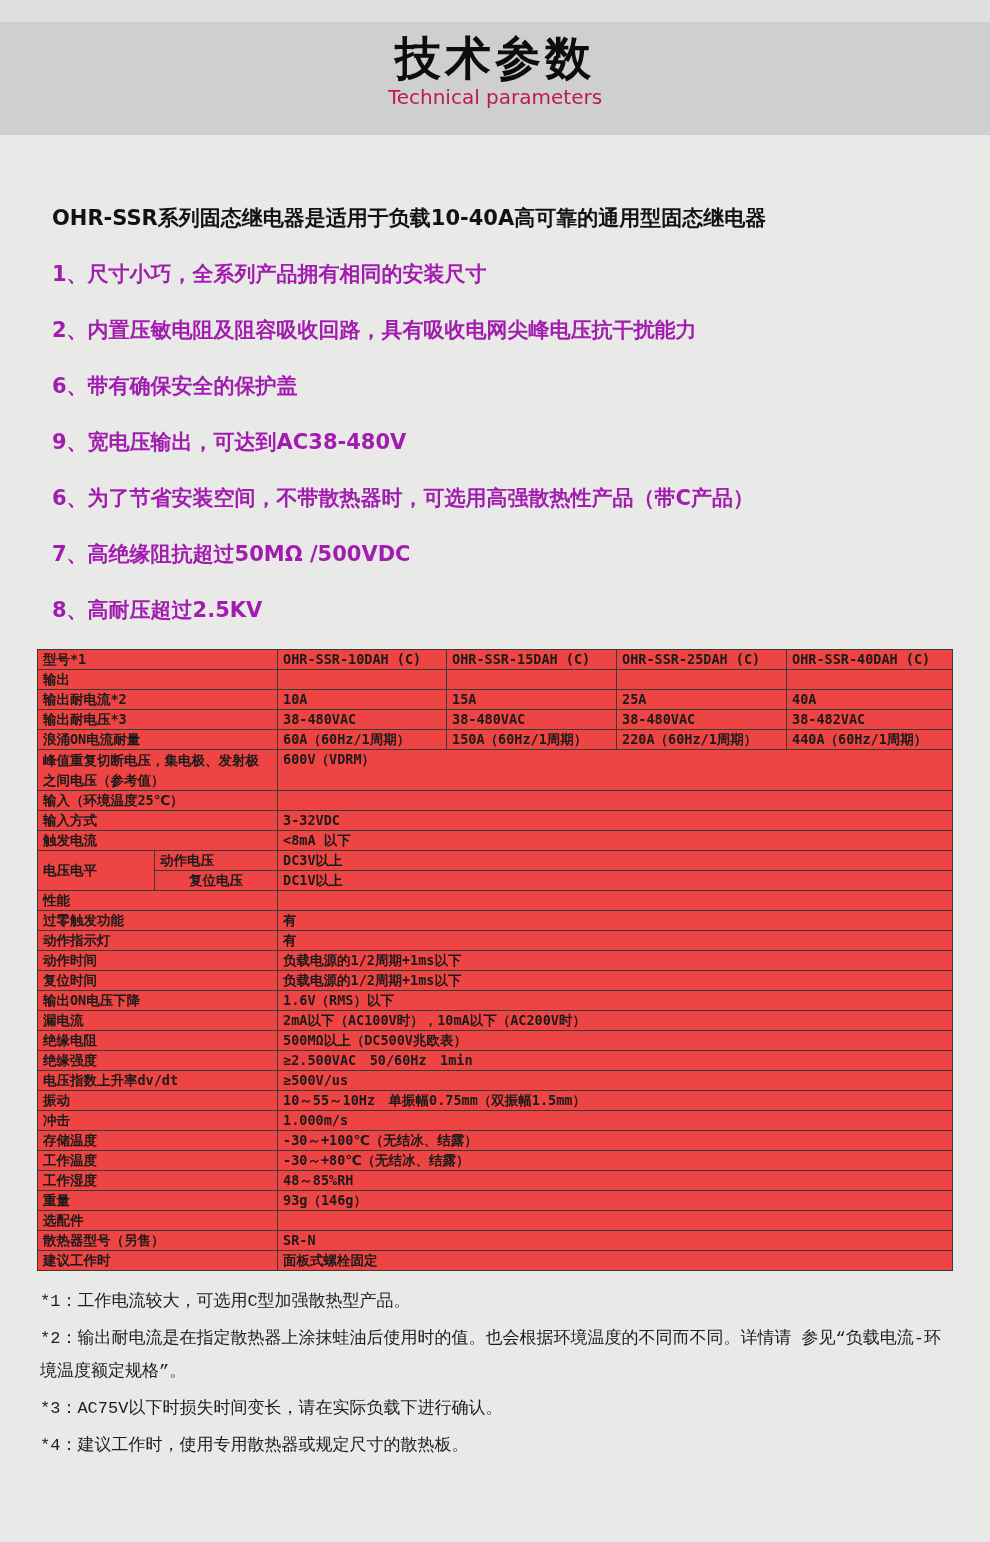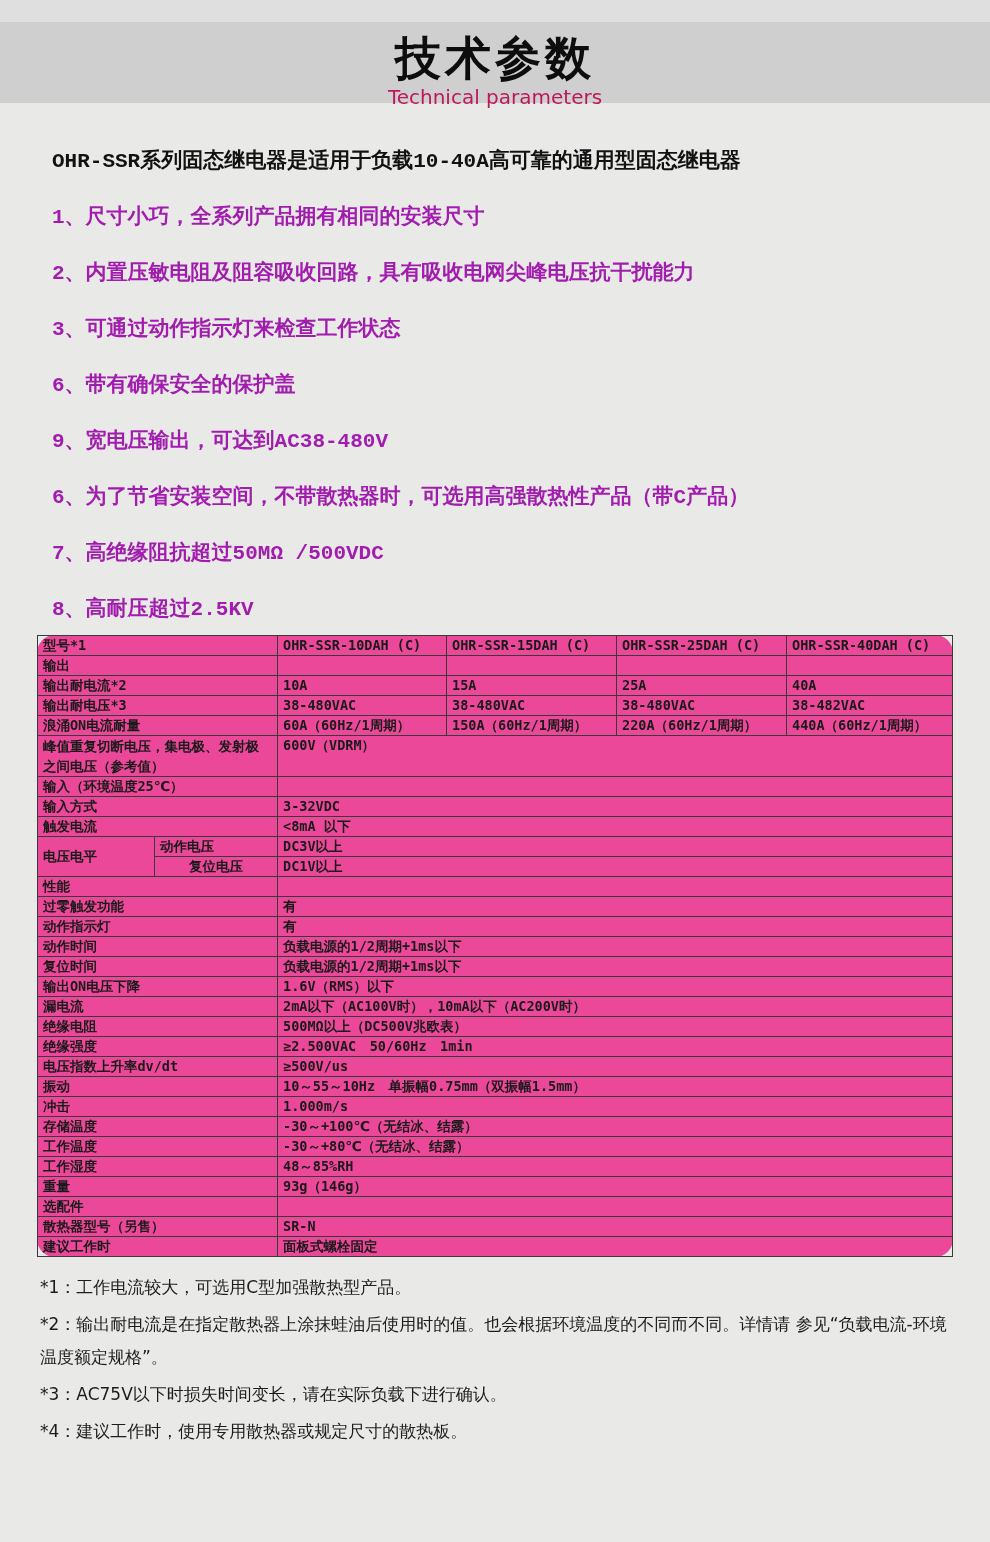--- a/index.html
+++ b/index.html
@@ -5,78 +5,76 @@
   html,body{margin:0;padding:0;}
   body{
     width:990px;height:1542px;
     background:#e9e9e8;
     font-family:"DejaVu Sans","Liberation Sans",sans-serif;
     color:#141414;
     overflow:hidden;
   }
   .top-strip{height:22px;background:#dfdfdf;}
   .title-band{
-    height:81px;background:#cfcfcf;
+    height:113px;background:#cfcfcf;
     text-align:center;
   }
   .page-title{
     margin:0;padding-top:10px;
     font-size:46px;font-weight:bold;letter-spacing:4px;color:#0d0d0d;
     line-height:52px;
   }
   .page-subtitle{
     margin:0;font-size:20px;color:#be185d;line-height:26px;font-weight:normal;
   }
-  .content{padding:44px 52px 0 52px;font-family:Liberation Mono, monospace;}
+  .content{padding:68px 52px 0 52px;}
   .intro{
     margin:0;font-size:21px;font-weight:600;line-height:30px;color:#121212;
   }
   .features p{
     margin:26px 0 0 0;font-size:21px;font-weight:600;line-height:30px;color:#a21caf;
   }
   table.spec{
     border-collapse:collapse;table-layout:fixed;
-    width:915px;margin:10px auto 0 auto;
-    background:#ec4899;
-    border-radius:18px;
+    width:915px;margin:24px auto 0 auto;
+    background:#ef4444;
   }
   table.spec td{
     border:1.5px solid #3a3a3a;
     font-family:"DejaVu Sans Mono","DejaVu Sans",monospace;
     font-size:13.5px;font-weight:600;color:#1a1a1a;
     height:19px;line-height:19px;
     padding:0 5px;
     white-space:nowrap;overflow:hidden;
     vertical-align:middle;
   }
   table.spec td.wrap{
     white-space:normal;line-height:20px;height:40px;
   }
   table.spec td.vtop{vertical-align:top;}
   .footnotes{margin:14px 40px 0 40px;}
   .footnotes p{
-    margin:0 0 4px 0;font-size:17px;line-height:33px;color:#1c1c1c;font-weight:500;
+    margin:0 0 4px 0;font-size:17px;line-height:33px;color:#1c1c1c;font-weight:500;font-family:Liberation Mono, monospace;
   }
 </style>
 </head>
 <body>
 
 <div>
   <div class="top-strip"></div>
   <div class="title-band">
     <h1 class="page-title">技术参数</h1>
     <p class="page-subtitle">Technical parameters</p>
   </div>
 
   <div class="content">
     <p class="intro">OHR-SSR系列固态继电器是适用于负载10-40A高可靠的通用型固态继电器</p>
     <div class="features">
       <p>1、尺寸小巧，全系列产品拥有相同的安装尺寸</p>
       <p>2、内置压敏电阻及阻容吸收回路，具有吸收电网尖峰电压抗干扰能力</p>
-      <p>3、可通过动作指示灯来检查工作状态</p>
       <p>6、带有确保安全的保护盖</p>
       <p>9、宽电压输出，可达到AC38-480V</p>
       <p>6、为了节省安装空间，不带散热器时，可选用高强散热性产品（带C产品）</p>
       <p>7、高绝缘阻抗超过50MΩ /500VDC</p>
       <p>8、高耐压超过2.5KV</p>
     </div>
   </div>
 
   <table class="spec">
     <colgroup>

